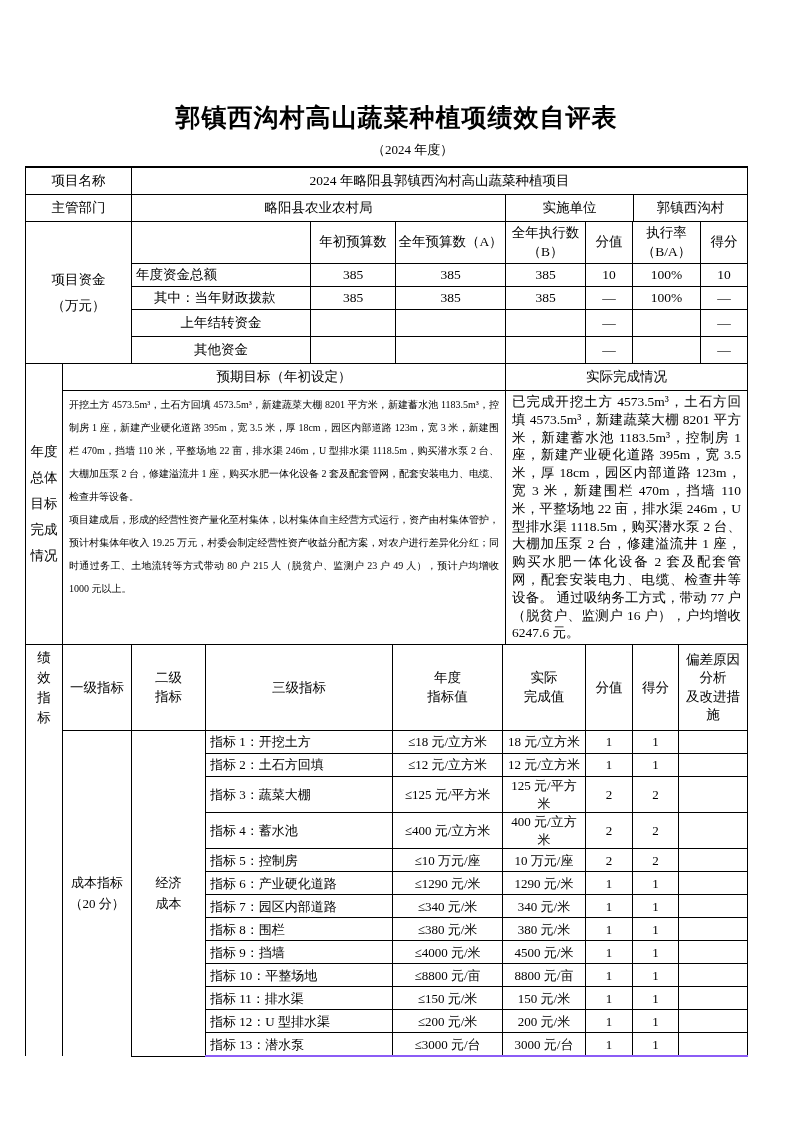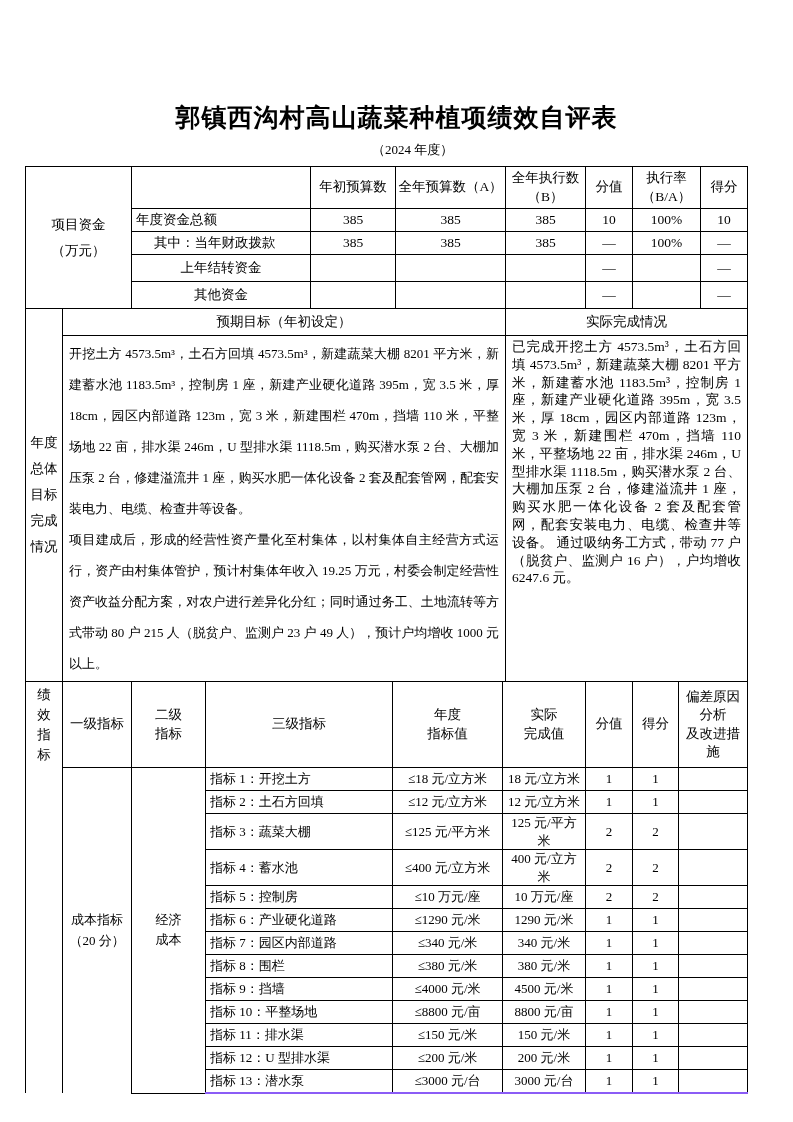--- a/index.html
+++ b/index.html
@@ -32,40 +32,60 @@
   .fund-label{line-height:1.9;}
   .cell-left{text-align:left;padding-left:4px;}
   .indent1{text-align:left;padding-left:22px;}
   .tg-h td{height:26px;margin-top:7px;}
   .tg-label{line-height:26px;}
   .tg-body{
     vertical-align:top;text-align:justify;text-justify:inter-ideograph;
     padding:2px 6px 2px 6px;
   }
   .tg-body p{margin:0;}
-  .exp-body{font-size:13px;line-height:31px;height:228px;padding-left:6px;}
+  .exp-body{font-size:10px;line-height:23px;height:228px;padding-left:6px;}
   .act-body{font-size:13.5px;line-height:17.8px;height:228px;}
   .ind-h td{height:85px;}
   .ind-r td{height:22px;font-size:13px;}
   .vlabel{line-height:20px;vertical-align:top;padding-top:3px;}
   .group-cell{line-height:1.6;}
   .no-bottom{border-bottom:none;}
   .t-ind tr:last-child td{border-bottom:2px solid #8b5cf6;}
   .t-ind tr:last-child td.no-bottom{border-bottom:none;}
 </style>
 </head>
 <body>
 
 <div class="sheet">
 
   <div class="doc-title">郭镇西沟村高山蔬菜种植项绩效自评表</div>
   <div class="doc-subtitle">（2024 年度）</div>
 
   <div class="tables">
 
+    <table class="t-info">
+      <colgroup>
+          <col style="width:106px">
+          <col style="width:374px">
+          <col style="width:128px">
+          <col style="width:114px">
+        </colgroup>
+      <tbody>
+          <tr class="top2">
+        <td>项目名称</td>
+        <td colspan="3">2024 年略阳县郭镇西沟村高山蔬菜种植项目</td>
+      </tr>
+      <tr>
+        <td>主管部门</td>
+        <td>略阳县农业农村局</td>
+        <td>实施单位</td>
+        <td>郭镇西沟村</td>
+      </tr>
+    </tbody>
+      </table>
 
     <table class="t-fund">
       <colgroup>
           <col style="width:106px">
           <col style="width:179px">
           <col style="width:85px">
           <col style="width:110px">
           <col style="width:80px">
           <col style="width:47px">
           <col style="width:68px">

